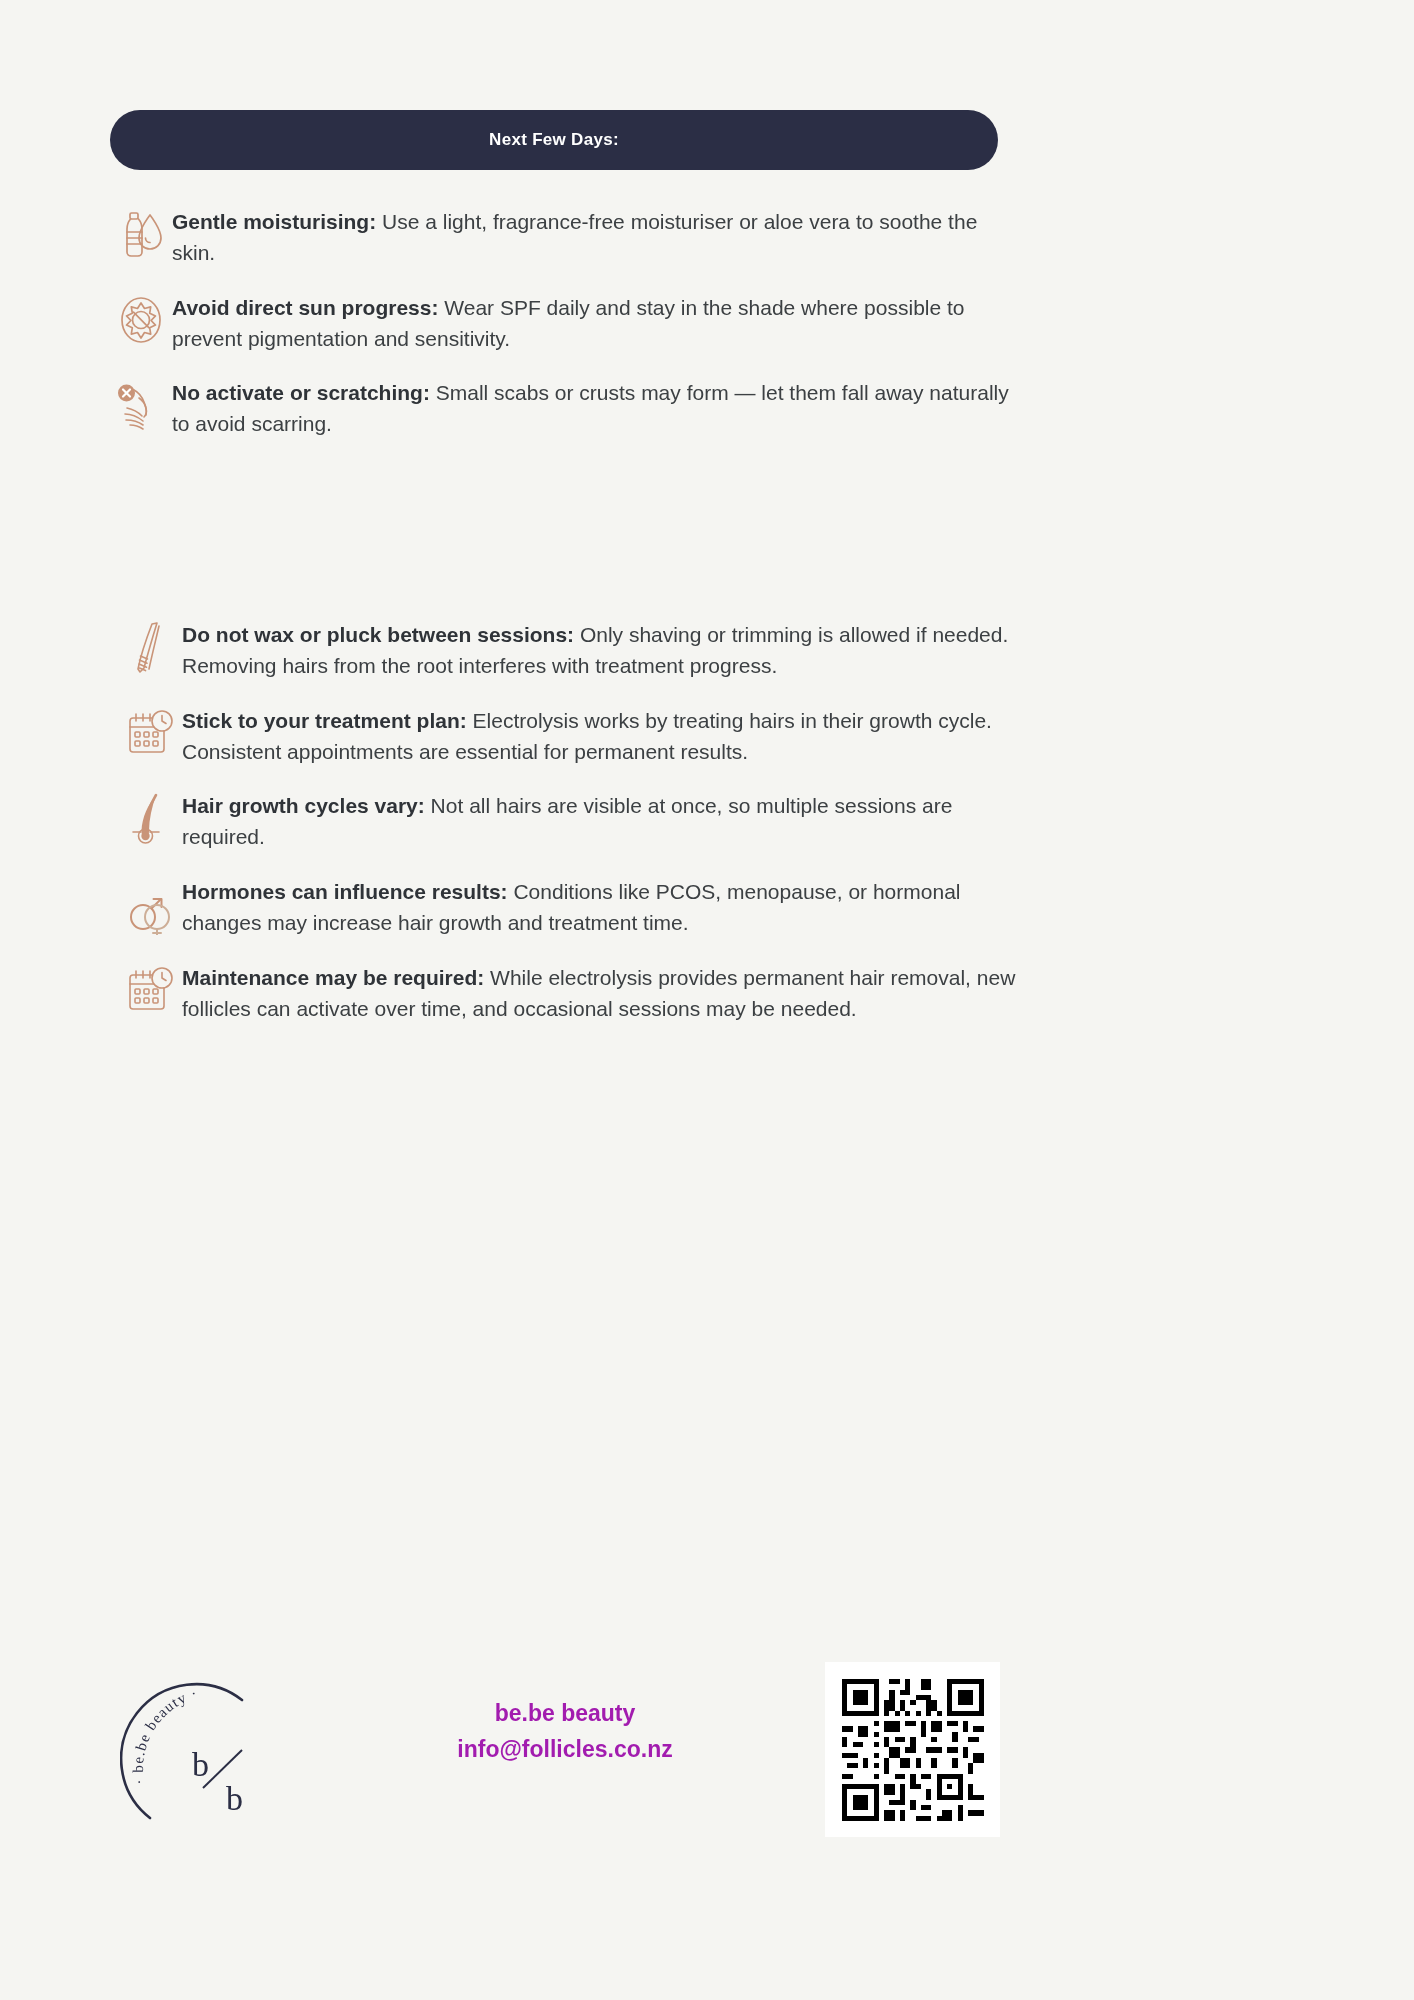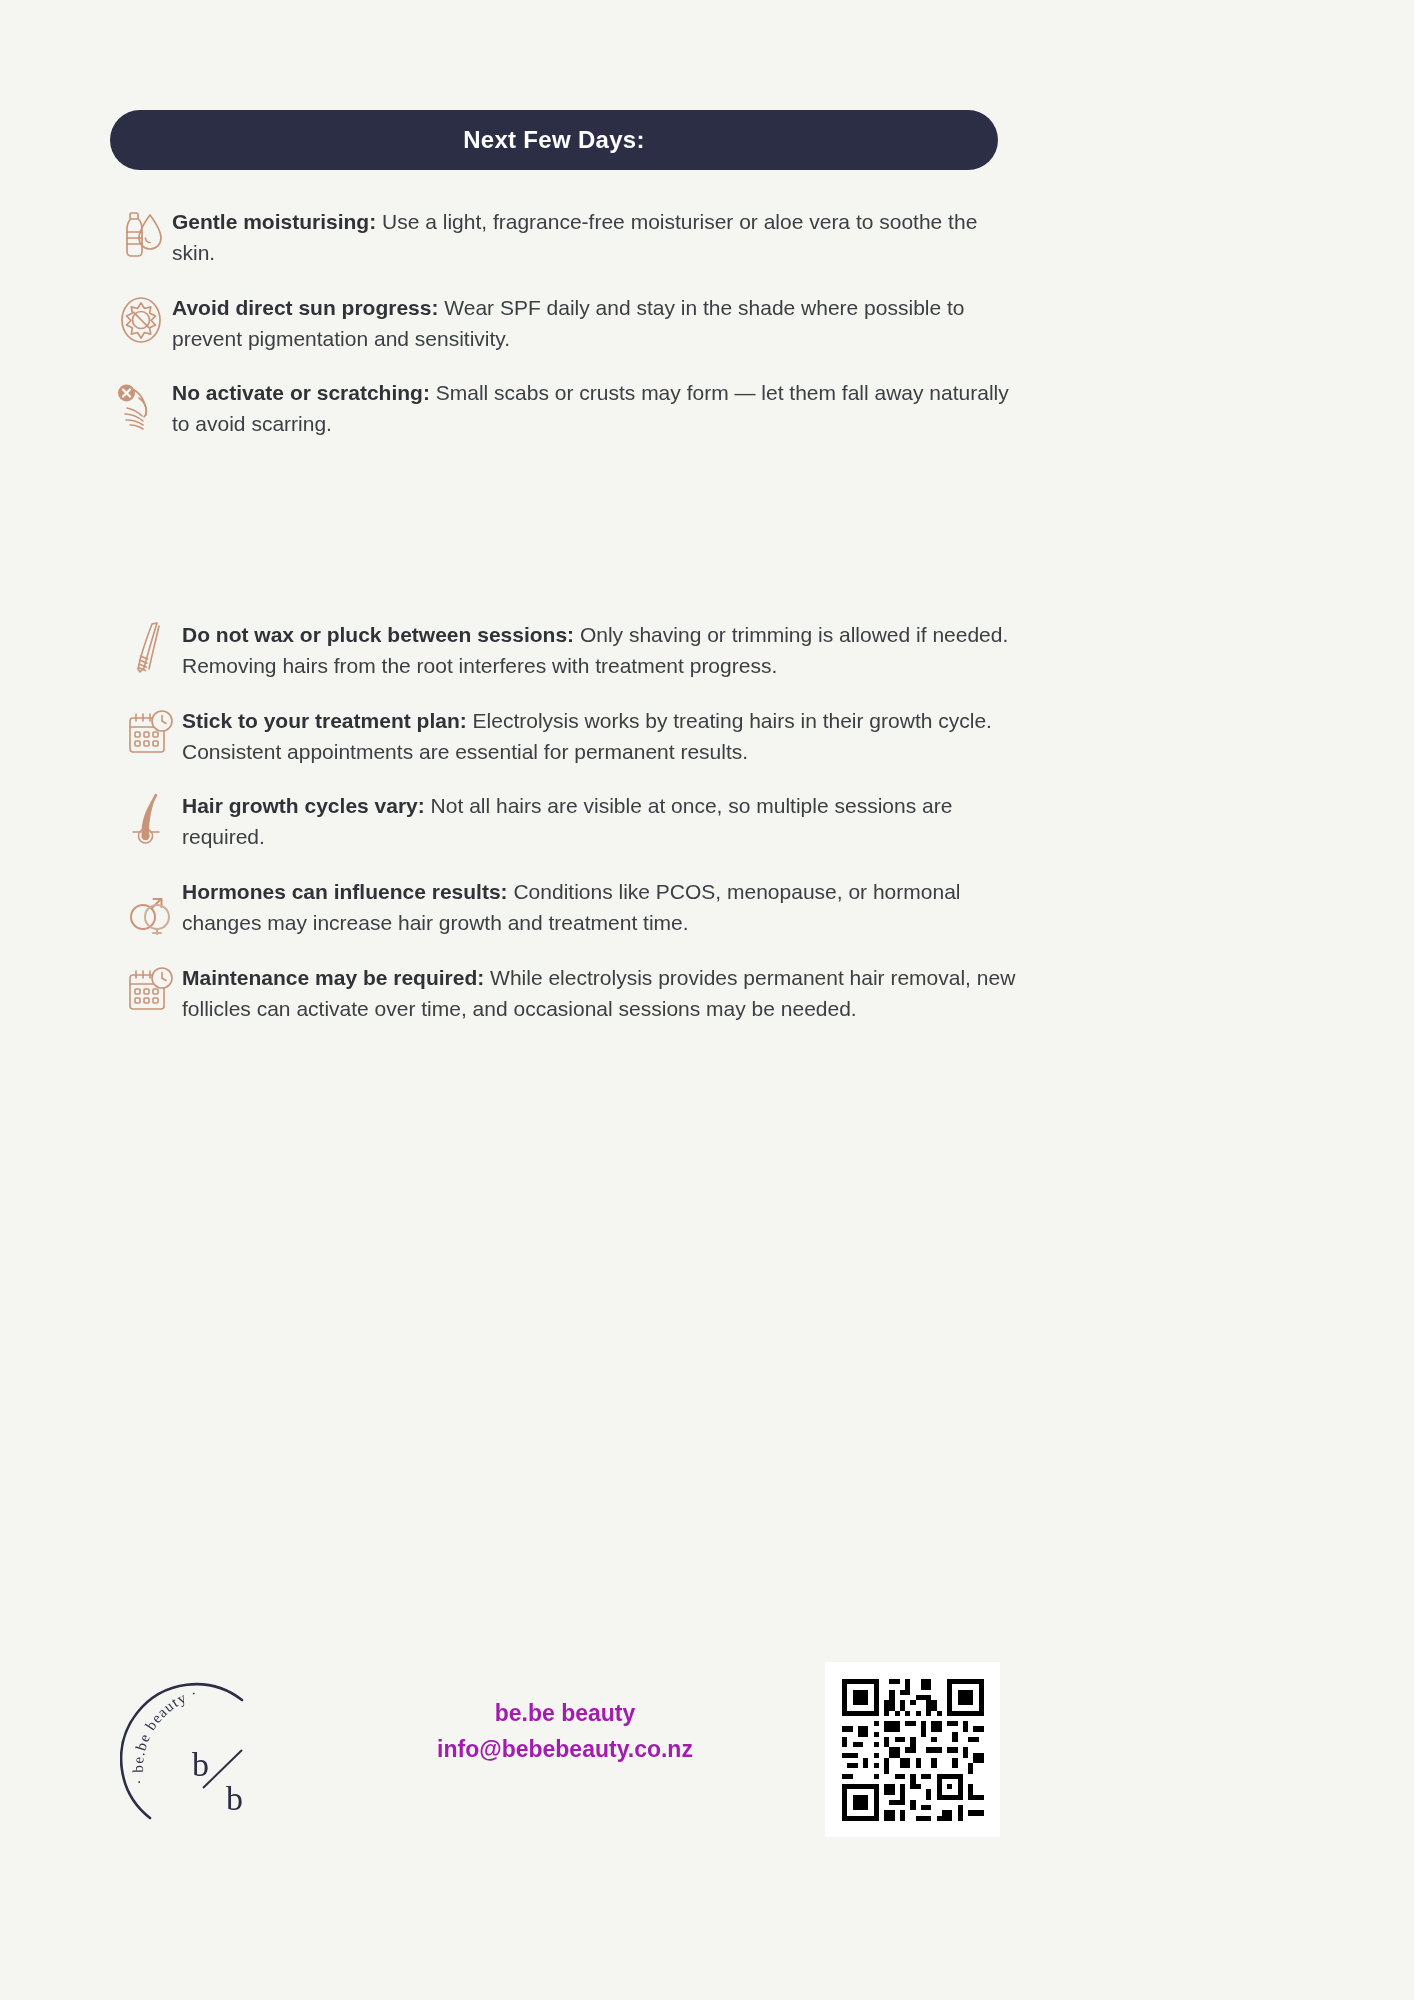--- a/index.html
+++ b/index.html
@@ -21,21 +21,21 @@
   .banner {
     position: absolute;
     background: #2b2e45;
     border-radius: 60px;
     display: flex;
     align-items: center;
     justify-content: center;
   }
   .banner-label {
     color: #ffffff;
-    font-size: 24px;
+    font-size: 17px;
     font-weight: bold;
     letter-spacing: 0.3px;
   }
   #banner-next { left: 110px; top: 110px; width: 888px; height: 60px; }
   #banner-ongoing { left: 126px; top: 521px; width: 886px; height: 60px; }
 
   
   .bullet-list { position: absolute; }
   #list-next { left: 110px; top: 205px; width: 900px; }
   #list-ongoing { left: 120px; top: 618px; width: 900px; }
@@ -283,21 +283,21 @@
           <textPath href="#arcpath" startOffset="4%">· be.be beauty ·</textPath>
         </text>
         <text x="72" y="108" font-family="'Liberation Serif', serif" font-size="34" fill="#2b2e45">b</text>
         <line x1="83" y1="120" x2="122" y2="82" stroke="#2b2e45" stroke-width="2"></line>
         <text x="106" y="142" font-family="'Liberation Serif', serif" font-size="34" fill="#2b2e45">b</text>
       </svg>
     </div>
 
     <div class="contact">
       <div>be.be beauty</div>
-      <div>info@bebebeauty.co.nz</div>
+      <div>info@follicles.co.nz</div>
     </div>
 
     <div class="qr-box">
       <svg width="152" height="152" viewBox="0 0 29 29" shape-rendering="crispEdges">
         <rect width="29" height="29" fill="#ffffff"></rect>
         <g fill="#000000">
 
           <rect x="1" y="1" width="7" height="7"></rect>
             <rect x="2" y="2" width="5" height="5" fill="#fff"></rect>
             <rect x="3" y="3" width="3" height="3"></rect>

